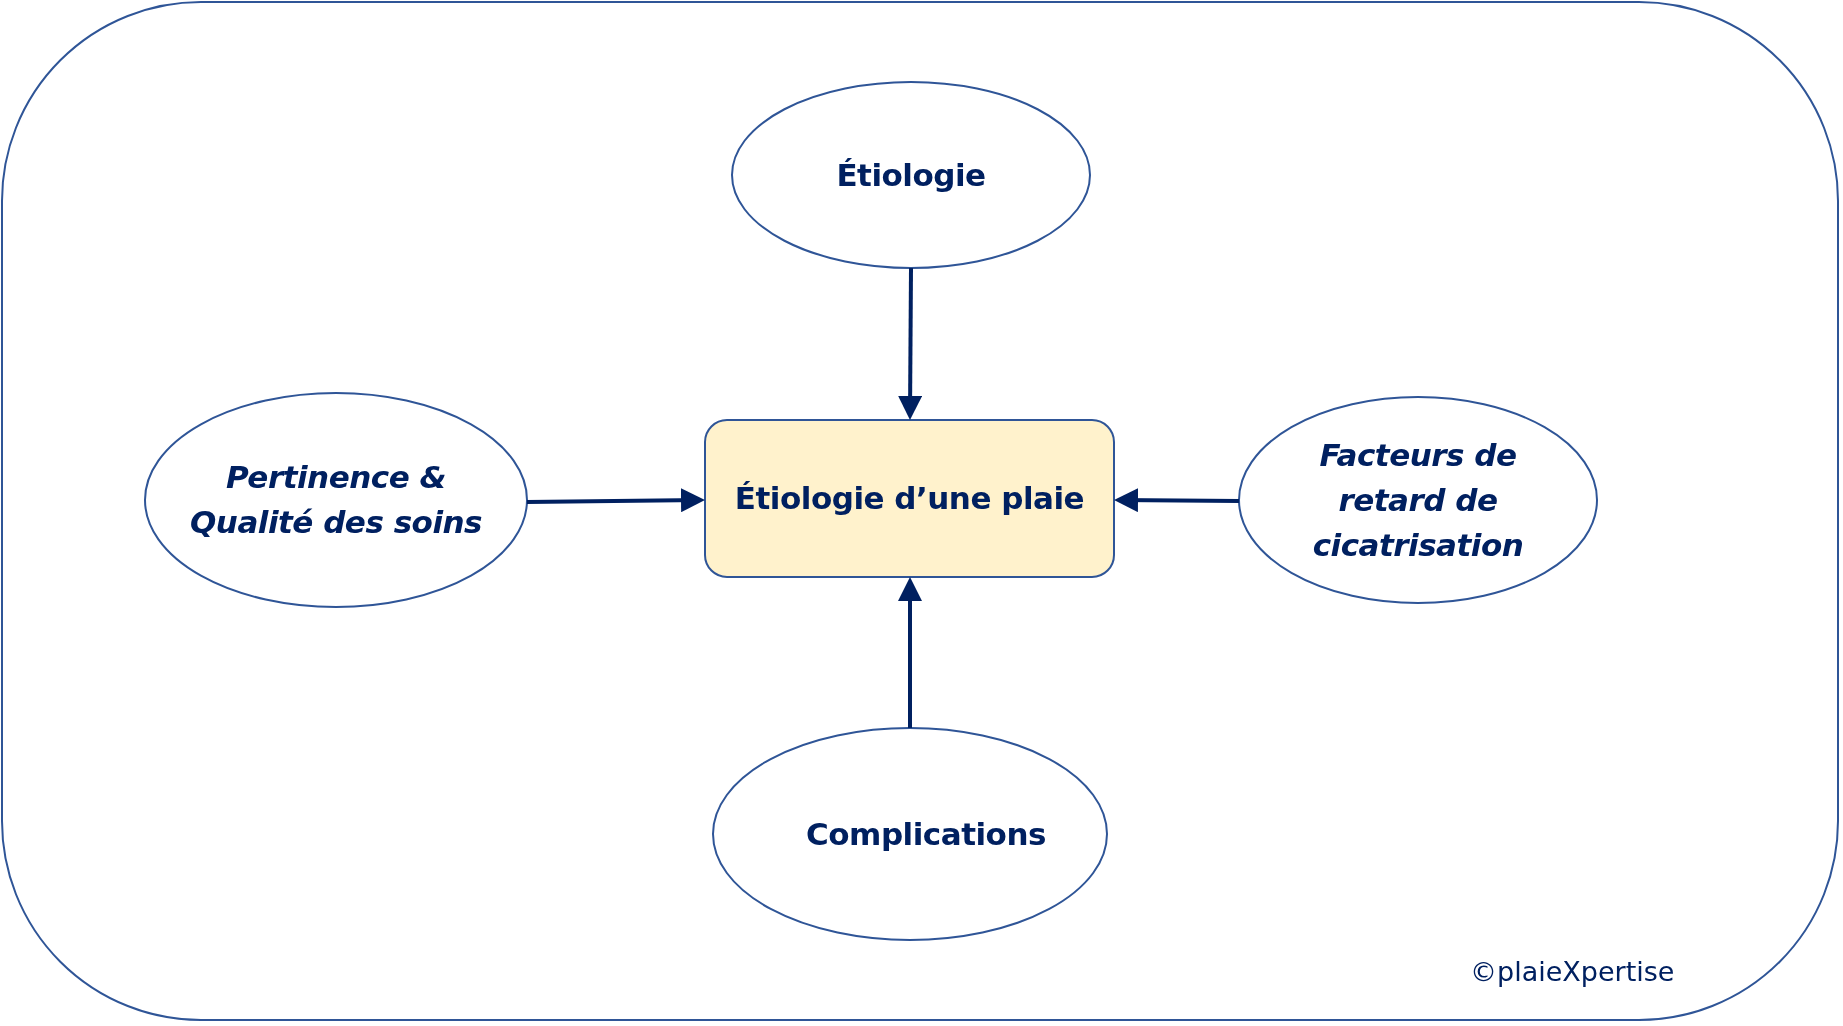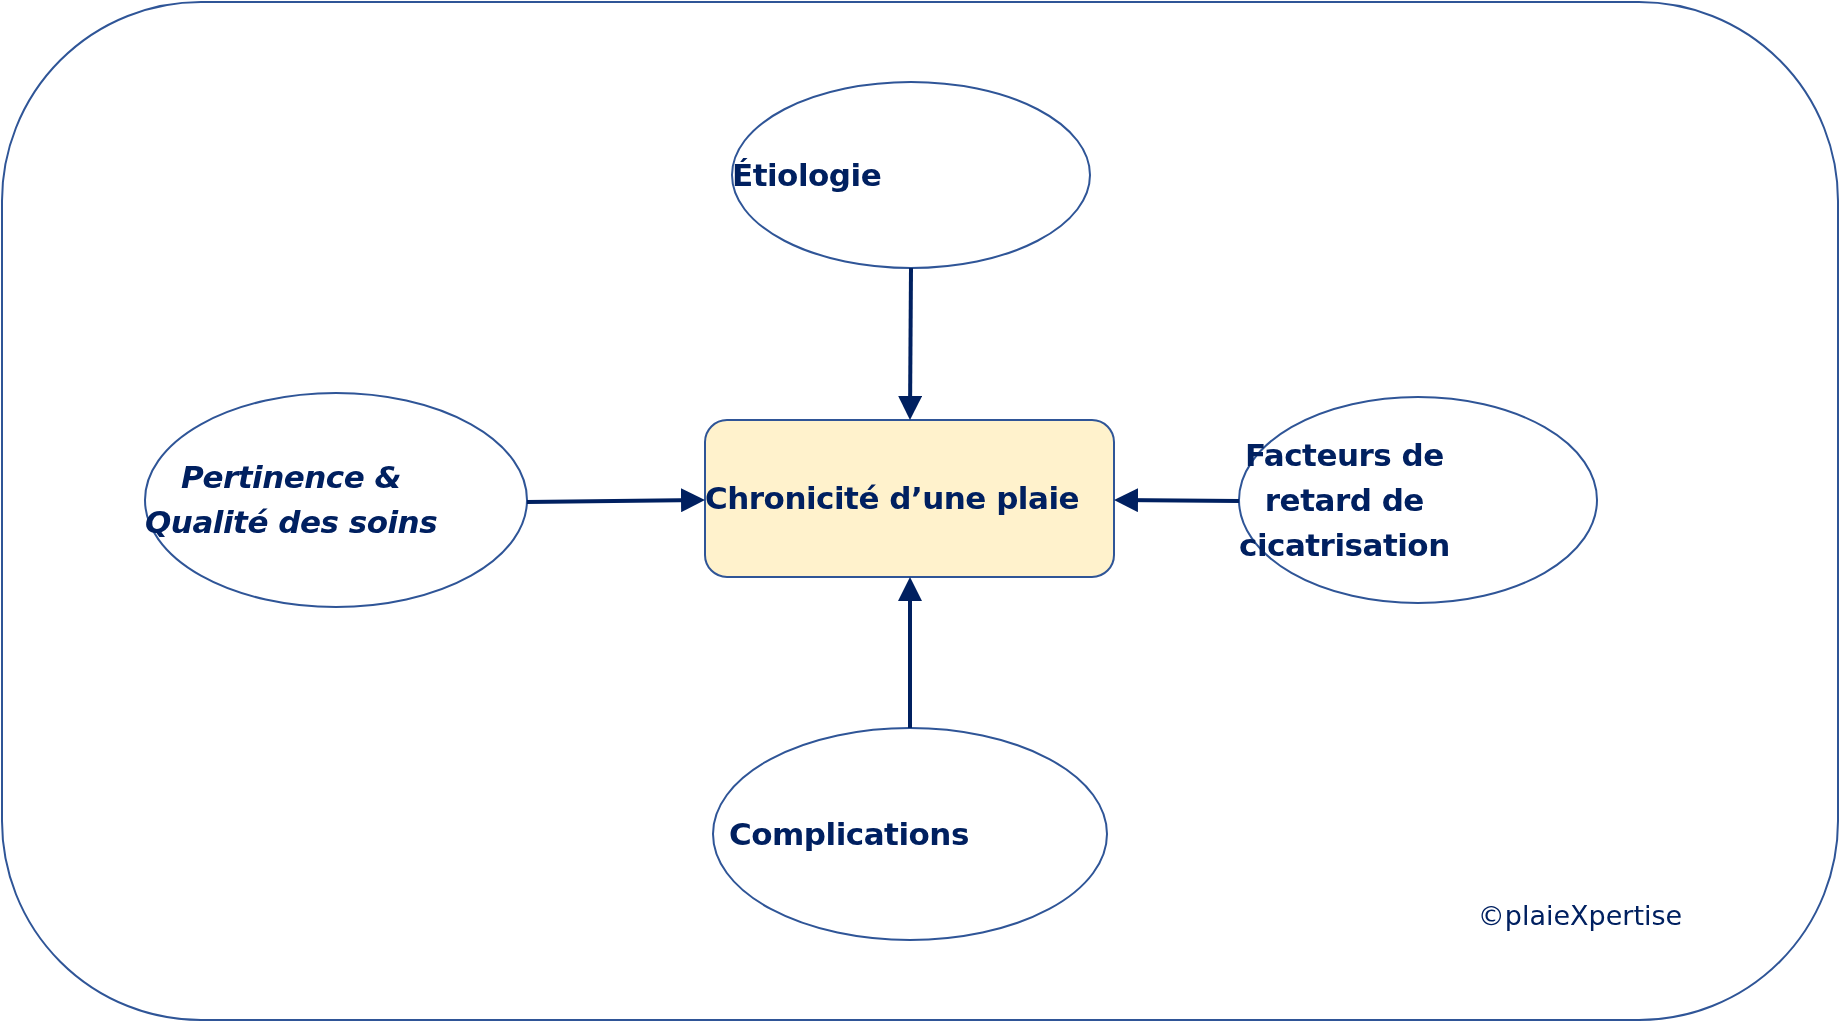--- a/index.html
+++ b/index.html
@@ -1,26 +1,26 @@
 <!DOCTYPE html>
 <html><head>
   <meta charset="utf-8">
   <style>
     html, body { margin: 0; padding: 0; background: #ffffff; }
     body { width: 1843px; height: 1026px; position: relative; overflow: hidden;
            font-family: "Liberation Sans", sans-serif; }
     #frame { position: absolute; left: 1px; top: 1px; width: 1838px; height: 1020px;
              border: 2px solid #2f5597; border-radius: 200px; box-sizing: border-box; }
     svg#diagram { position: absolute; left: 0; top: 0; }
-    .node-label { position: absolute; display: flex; align-items: center; justify-content: flex-start;
+    .node-label { position: absolute; display: flex; align-items: center; justify-content: center;
                   text-align: center; color: #002060; font-weight: bold; font-size: 31px;
                   line-height: 45px; font-family: "DejaVu Sans", sans-serif; letter-spacing: -0.5px; }
     .node-label span { white-space: pre-line; }
-    #watermark { position: absolute; left: 1470px; top: 900px; width: 220px; height: 36px;
-                 color: #002060; font-size: 27px; font-family: "DejaVu Sans", sans-serif; text-align: center; }
+    #watermark { position: absolute; left: 1470px; top: 956px; width: 220px; height: 36px;
+                 color: #002060; font-size: 27px; font-family: "DejaVu Sans", sans-serif; }
   </style>
 </head>
 <body>
 
 <div id="frame"></div>
 
 <svg id="diagram" width="1843" height="1026">
   <defs>
     <marker id="arrowhead" markerWidth="6" markerHeight="6" refX="5" refY="3" orient="auto" markerUnits="strokeWidth">
       <path d="M0,0 L6,3 L0,6 z" fill="#002060"></path>
@@ -38,25 +38,25 @@
   <line x1="1239" y1="501" x2="1118" y2="500" stroke="#002060" stroke-width="4" marker-end="url(#arrowhead)"></line>
 </svg>
 
 <div class="node-label" style="left:732px; top:82px; width:358px; height:186px;">
   <span>Étiologie</span>
 </div>
 <div class="node-label" style="left:145px; top:393px; width:382px; height:214px;font-style:italic;">
   <span>Pertinence &amp;
 Qualité des soins</span>
 </div>
-<div class="node-label" style="left:1239px; top:397px; width:358px; height:206px;">
+<div class="node-label" style="left:1239px; top:397px; width:358px; height:206px;font-style:italic;">
   <span>Facteurs de
 retard de
 cicatrisation</span>
 </div>
 <div class="node-label" style="left:729px; top:728px; width:394px; height:212px;">
   <span>Complications</span>
 </div>
 <div class="node-label" style="left:705px; top:420px; width:409px; height:157px;">
-  <span>Chronicité d’une plaie</span>
+  <span>Étiologie d’une plaie</span>
 </div>
 
 <div id="watermark">©plaieXpertise</div>
 
 </body></html>

